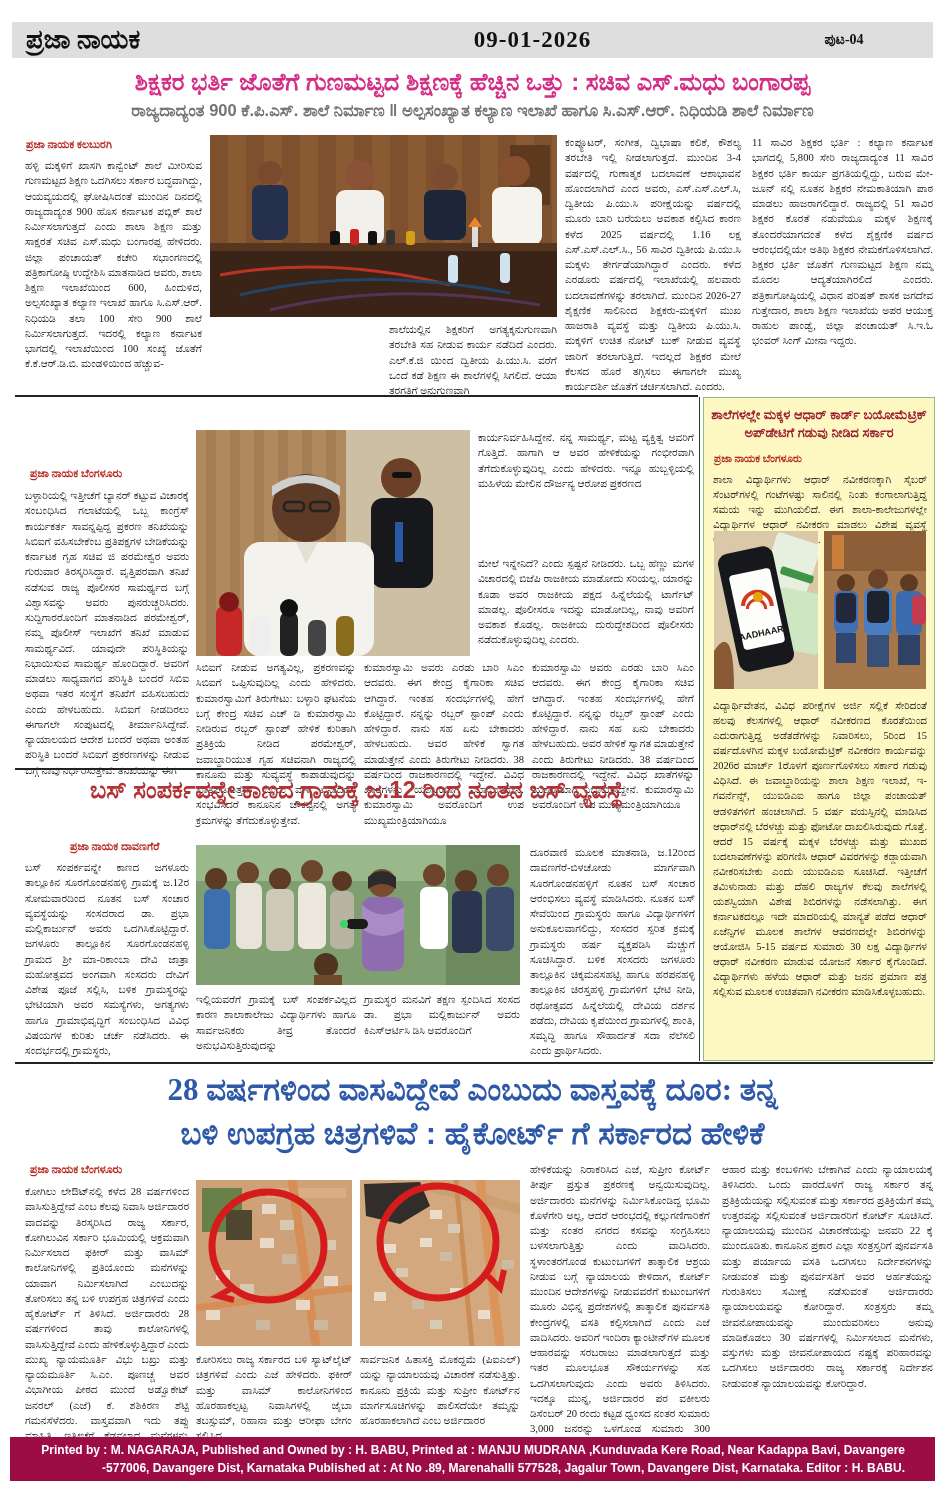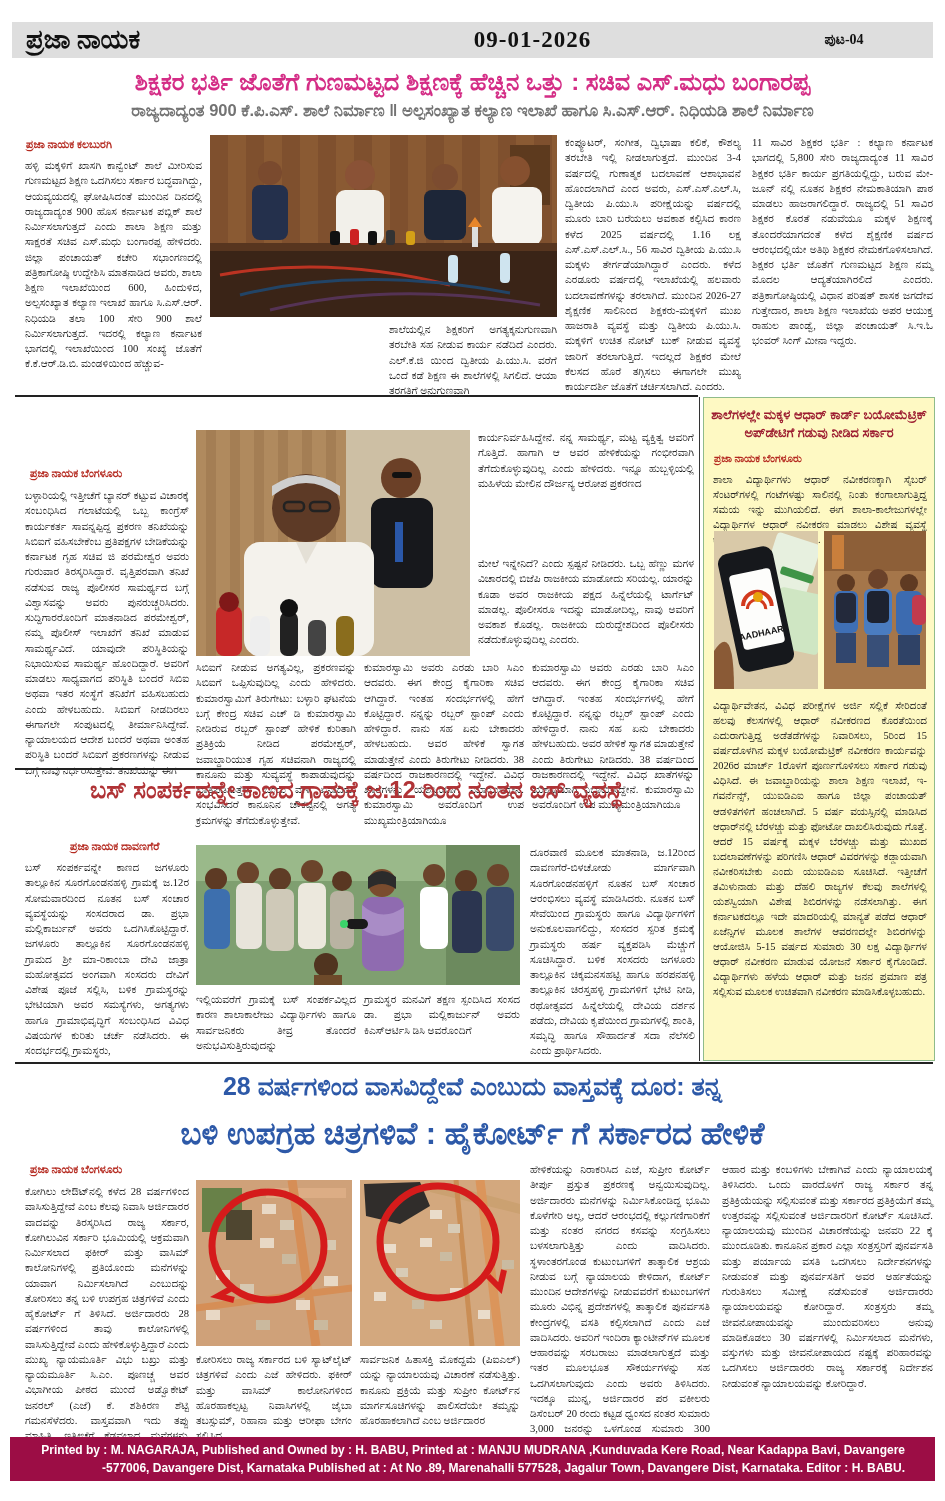--- a/index.html
+++ b/index.html
@@ -232,21 +232,21 @@
       <circle cx="130" cy="120" r="12" fill="#50341f"></circle>
         <rect x="118" y="130" width="28" height="10" fill="#6d4a2a"></rect>
     </svg>
   </div>
 
   <div class="col" style="left:530px;top:845px;width:165px;height:215px;">ದೂರವಾಣಿ ಮೂಲಕ ಮಾತನಾಡಿ, ಜ.12ರಿಂದ ದಾವಣಗೆರೆ-ಬಿಳಚೋಡು ಮಾರ್ಗವಾಗಿ ಸೂರಗೊಂಡನಹಳ್ಳಿಗೆ ನೂತನ ಬಸ್ ಸಂಚಾರ ಆರಂಭಿಸಲು ವ್ಯವಸ್ಥೆ ಮಾಡಿಸಿದರು. ನೂತನ ಬಸ್ ಸೇವೆಯಿಂದ ಗ್ರಾಮಸ್ಥರು ಹಾಗೂ ವಿದ್ಯಾರ್ಥಿಗಳಿಗೆ ಅನುಕೂಲವಾಗಲಿದ್ದು, ಸಂಸದರ ಸ್ಪರಿತ ಕ್ರಮಕ್ಕೆ ಗ್ರಾಮಸ್ಥರು ಹರ್ಷ ವ್ಯಕ್ತಪಡಿಸಿ ಮೆಚ್ಚುಗೆ ಸೂಚಿಸಿದ್ದಾರೆ. ಬಳಿಕ ಸಂಸದರು ಜಗಳೂರು ತಾಲ್ಲೂಕಿನ ಚಿಕ್ಕಮನಸಹಟ್ಟಿ ಹಾಗೂ ಹರಪನಹಳ್ಳಿ ತಾಲ್ಲೂಕಿನ ಚಿರಸ್ತಹಳ್ಳಿ ಗ್ರಾಮಗಳಿಗೆ ಭೇಟಿ ನೀಡಿ, ರಥೋತ್ಸವದ ಹಿನ್ನೆಲೆಯಲ್ಲಿ ದೇವಿಯ ದರ್ಶನ ಪಡೆದು, ದೇವಿಯ ಕೃಪೆಯಿಂದ ಗ್ರಾಮಗಳಲ್ಲಿ ಶಾಂತಿ, ಸಮೃದ್ಧಿ ಹಾಗೂ ಸೌಹಾರ್ದತೆ ಸದಾ ನೆಲೆಸಲಿ ಎಂದು ಪ್ರಾರ್ಥಿಸಿದರು.</div>
   <div class="col" style="left:364px;top:992px;width:156px;height:66px;">ಗ್ರಾಮಸ್ಥರ ಮನವಿಗೆ ತಕ್ಷಣ ಸ್ಪಂದಿಸಿದ ಸಂಸದ ಡಾ. ಪ್ರಭಾ ಮಲ್ಲಿಕಾರ್ಜುನ್ ಅವರು ಕಿಎಸ್ಆರ್ಟಿಸಿ ಡಿಸಿ ಅವರೊಂದಿಗೆ</div>
   <div class="col" style="left:196px;top:992px;width:160px;height:66px;">ಇಲ್ಲಿಯವರೆಗೆ ಗ್ರಾಮಕ್ಕೆ ಬಸ್ ಸಂಪರ್ಕವಿಲ್ಲದ ಕಾರಣ ಶಾಲಾಕಾಲೇಜು ವಿದ್ಯಾರ್ಥಿಗಳು ಹಾಗೂ ಸಾರ್ವಜನಿಕರು ತೀವ್ರ ತೊಂದರೆ ಅನುಭವಿಸುತ್ತಿರುವುದನ್ನು</div>
 
   <div class="rule-h" style="left:15px;top:1062px;width:918px;"></div>
-  <div class="hl hl-blue" style="left:12px;top:1072px;width:921px;font-size:25px;">28 ವರ್ಷಗಳಿಂದ ವಾಸವಿದ್ದೇವೆ ಎಂಬುದು ವಾಸ್ತವಕ್ಕೆ ದೂರ: ತನ್ನ</div>
+  <div class="hl hl-blue" style="left:12px;top:1072px;width:921px;font-size:31px;font-family:Liberation Serif, serif;">28 ವರ್ಷಗಳಿಂದ ವಾಸವಿದ್ದೇವೆ ಎಂಬುದು ವಾಸ್ತವಕ್ಕೆ ದೂರ: ತನ್ನ</div>
   <div class="hl hl-blue" style="left:12px;top:1116px;width:921px;font-size:31px;">ಬಳಿ ಉಪಗ್ರಹ ಚಿತ್ರಗಳಿವೆ : ಹೈಕೋರ್ಟ್ ಗೆ ಸರ್ಕಾರದ ಹೇಳಿಕೆ</div>
   <div class="byline" style="left:30px;top:1163px;">ಪ್ರಜಾ ನಾಯಕ ಬೆಂಗಳೂರು</div>
   <div class="col" style="left:25px;top:1184px;width:164px;height:248px;">ಕೋಗಿಲು ಲೇಔಟ್‌ನಲ್ಲಿ ಕಳೆದ 28 ವರ್ಷಗಳಿಂದ ವಾಸಿಸುತ್ತಿದ್ದೇವೆ ಎಂಬ ಕೆಲವು ನಿವಾಸಿ ಅರ್ಜಿದಾರರ ವಾದವನ್ನು ತಿರಸ್ಕರಿಸಿದ ರಾಜ್ಯ ಸರ್ಕಾರ, ಕೋಗಿಲುವಿನ ಸರ್ಕಾರಿ ಭೂಮಿಯಲ್ಲಿ ಅಕ್ರಮವಾಗಿ ನಿರ್ಮಿಸಲಾದ ಫಕೀರ್ ಮತ್ತು ವಾಸಿಮ್ ಕಾಲೋನಿಗಳಲ್ಲಿ ಪ್ರತಿಯೊಂದು ಮನೆಗಳನ್ನು ಯಾವಾಗ ನಿರ್ಮಿಸಲಾಗಿದೆ ಎಂಬುದನ್ನು ತೋರಿಸಲು ತನ್ನ ಬಳಿ ಉಪಗ್ರಹ ಚಿತ್ರಗಳಿವೆ ಎಂದು ಹೈಕೋರ್ಟ್ ಗೆ ತಿಳಿಸಿದೆ. ಅರ್ಜಿದಾರರು 28 ವರ್ಷಗಳಿಂದ ತಾವು ಕಾಲೋನಿಗಳಲ್ಲಿ ವಾಸಿಸುತ್ತಿದ್ದೇವೆ ಎಂದು ಹೇಳಿಕೊಳ್ಳುತ್ತಿದ್ದಾರೆ ಎಂದು ಮುಖ್ಯ ನ್ಯಾಯಮೂರ್ತಿ ವಿಭು ಬಖ್ರು ಮತ್ತು ನ್ಯಾಯಮೂರ್ತಿ ಸಿ.ಎಂ. ಪೂಣಚ್ಚ ಅವರ ವಿಭಾಗೀಯ ಪೀಠದ ಮುಂದೆ ಅಡ್ವೊಕೇಟ್ ಜನರಲ್ (ಎಜೆ) ಕೆ. ಶಶಿಕಿರಣ ಶೆಟ್ಟಿ ಗಮನಸೆಳೆದರು. ವಾಸ್ತವವಾಗಿ ಇದು ತಪ್ಪು ಮಾಹಿತಿ. ಇತ್ತೀಚೆಗೆ ಕೆಡವಲಾದ ಮನೆಗಳನ್ನು ಯಾವಾಗ ನಿರ್ಮಿಸಲಾಗಿದೆ ಎಂಬುದನ್ನು</div>
 
   <div class="photo" style="left:196px;top:1180px;width:156px;height:166px;">
     <svg width="156" height="166" xmlns="http://www.w3.org/2000/svg">
       <rect width="156" height="166" fill="#cfa179"></rect>
       <g opacity="0.8">
         <rect x="6" y="8" width="40" height="44" fill="#4f7a3c"></rect>
         <rect x="30" y="30" width="26" height="30" fill="#30301f"></rect>

